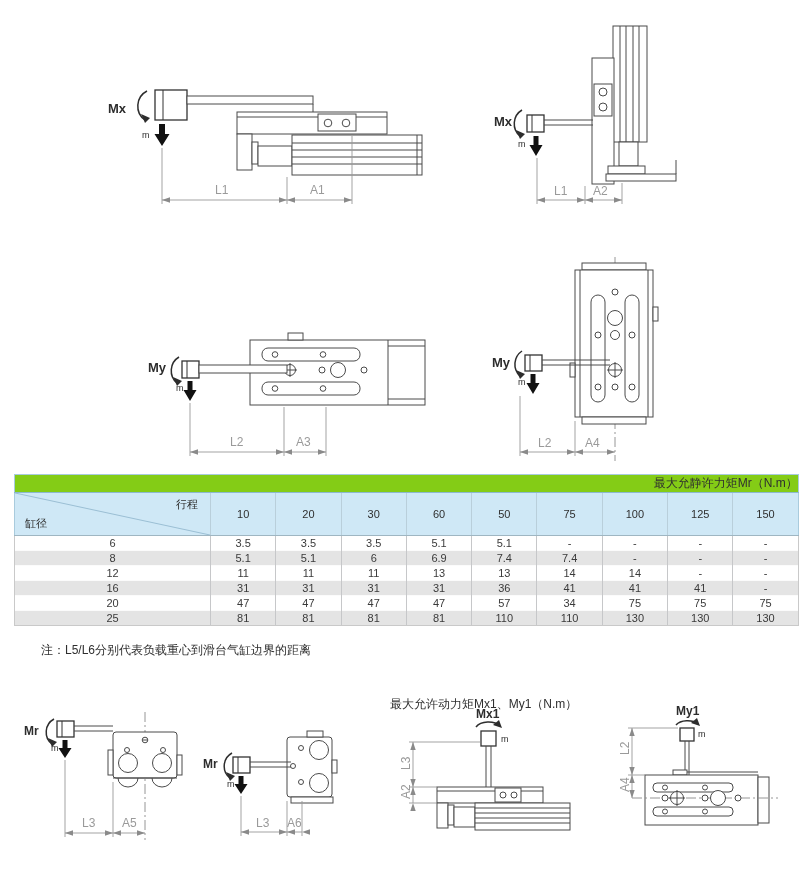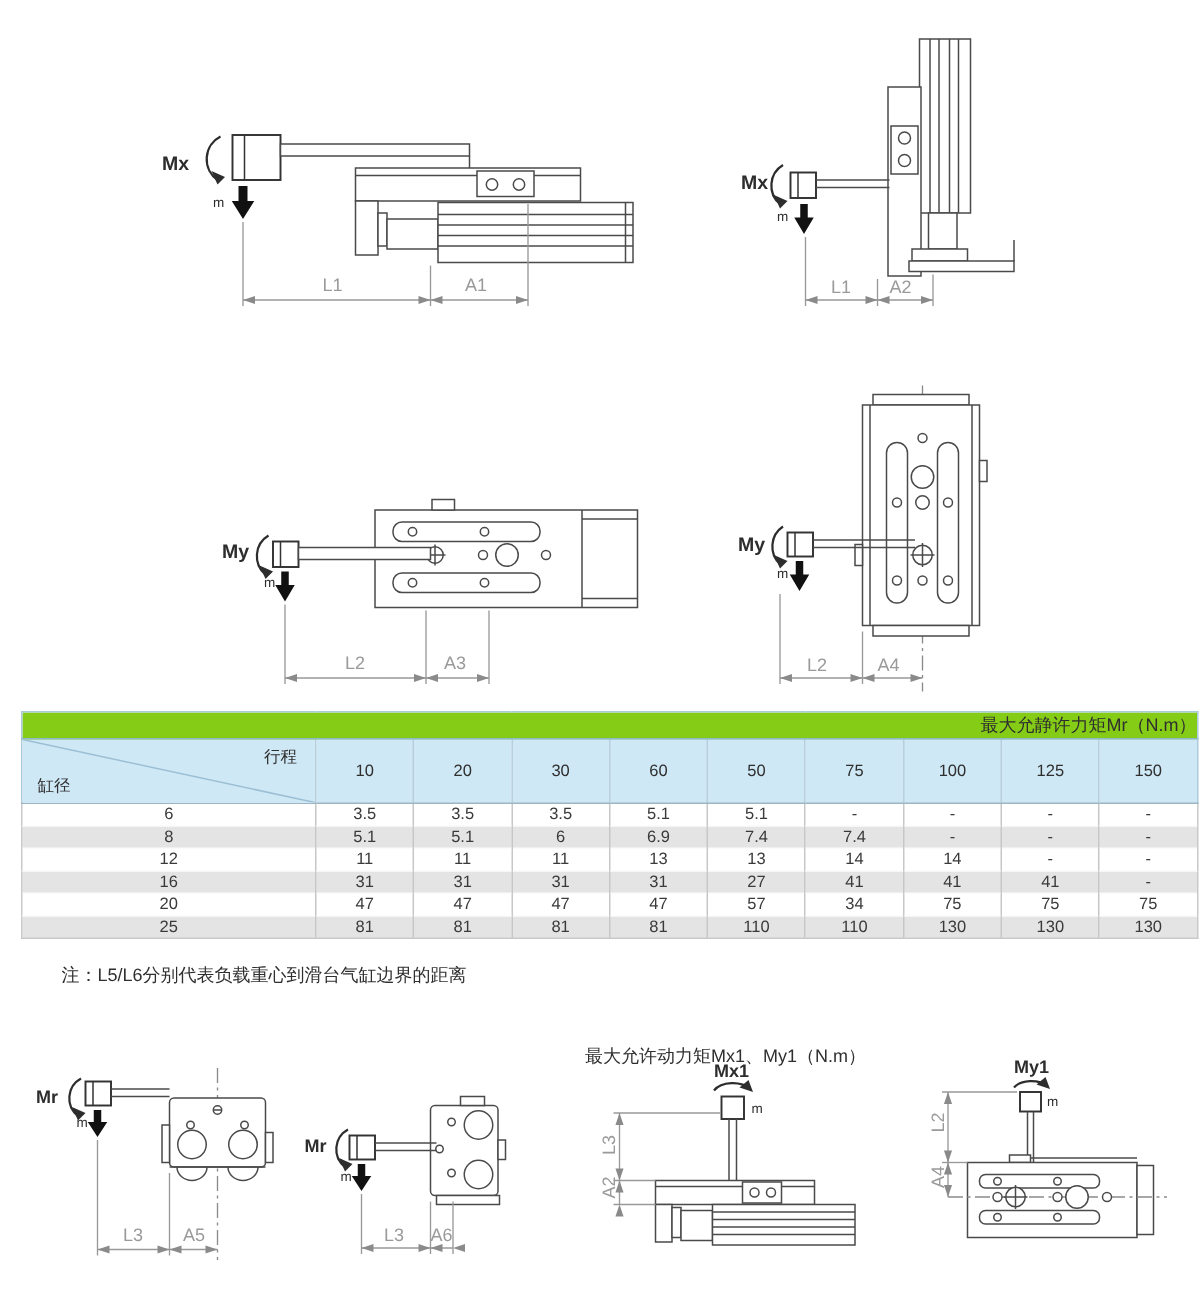--- a/index.html
+++ b/index.html
@@ -289,21 +289,21 @@
         <td>14</td>
         <td>-</td>
         <td>-</td>
       </tr>
       <tr>
         <td>16</td>
         <td>31</td>
         <td>31</td>
         <td>31</td>
         <td>31</td>
-        <td>27</td>
+        <td>36</td>
         <td>41</td>
         <td>41</td>
         <td>41</td>
         <td>-</td>
       </tr>
       <tr>
         <td>20</td>
         <td>47</td>
         <td>47</td>
         <td>47</td>

